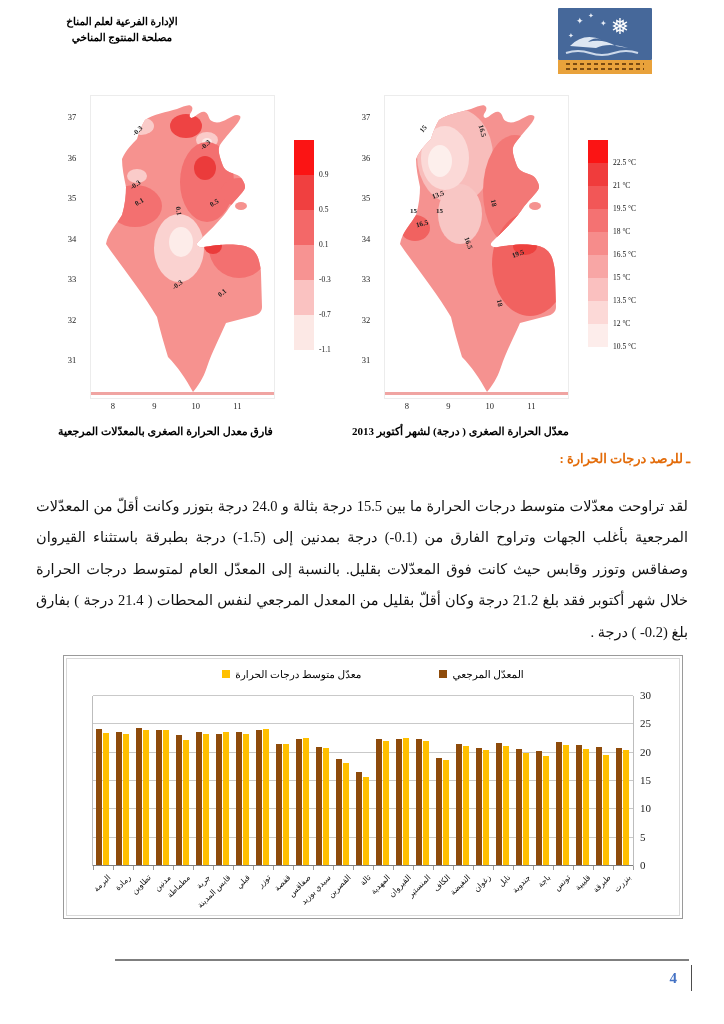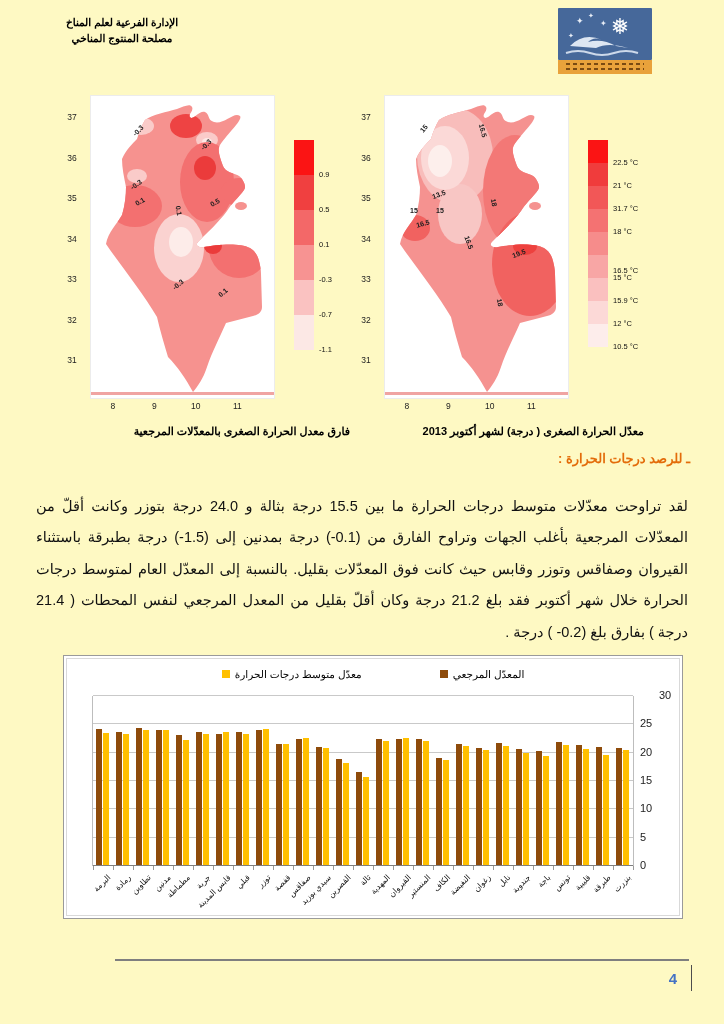--- a/index.html
+++ b/index.html
@@ -1,38 +1,38 @@
 <!DOCTYPE html>
 <html><head>
 <meta charset="utf-8">
 <style>
   html,body{margin:0;padding:0;background:#e9e9e9;}
-  #page{position:relative;width:724px;height:1024px;background:#fef9c3;margin:0 auto;
-        font-family:Liberation Sans, sans-serif;color:#1a1a1a;overflow:hidden;}
+  #page{position:relative;width:724px;height:1024px;background:#ffffff;margin:0 auto;
+        font-family:Liberation Serif, serif;color:#1a1a1a;overflow:hidden;}
 
   
   .hdr{position:absolute;top:14px;left:52px;width:140px;direction:rtl;text-align:center;
        font-size:10.5px;font-weight:bold;line-height:1.55;color:#000;}
   .logo{position:absolute;top:8px;left:558px;width:94px;height:66px;}
   .logo .sky{position:absolute;inset:0 0 14px 0;background:#46689a;border-radius:1px;}
   .logo .band{position:absolute;left:0;right:0;bottom:0;height:14px;background:#e9a23b;}
   .logo .band i{display:block;height:2px;margin:3px 8px 0 8px;
        background:repeating-linear-gradient(90deg,#7a4a12 0 4px,transparent 4px 7px);}
 
   
   .map{position:absolute;top:95px;width:292px;height:320px;}
   .map .plot{position:absolute;left:32px;top:0;width:183px;height:302px;background:#fff;
              border:1px solid #ececec;}
   .map .ytick{position:absolute;width:24px;text-align:center;font-size:8.5px;color:#222;}
   .map .xtick{position:absolute;top:306px;width:20px;text-align:center;font-size:8.5px;color:#222;}
   .cbar{position:absolute;width:20px;}
   .cbar .seg{width:20px;}
   .cbar .lab{position:absolute;left:25px;font-size:7.5px;color:#111;white-space:nowrap;}
   .clabel{position:absolute;font-size:7px;font-weight:bold;color:#202020;white-space:nowrap;}
-  .map-caption{position:absolute;top:425px;width:292px;text-align:right;direction:rtl;
+  .map-caption{position:absolute;top:425px;width:292px;text-align:left;direction:rtl;
                font-weight:bold;font-size:11px;color:#000;}
 
   
   .section-title{position:absolute;top:451px;right:34px;direction:rtl;color:#e36c0a;
                  font-weight:bold;font-size:13px;}
   .para{position:absolute;top:476px;left:36px;width:652px;direction:rtl;text-align:justify;
         font-size:14.5px;line-height:2.18;color:#111;}
 
   
   .chartbox{position:absolute;left:63px;top:655px;width:618px;height:262px;
@@ -198,25 +198,25 @@
         <div class="seg" style="height: 23px; background: rgb(240, 60, 60);"></div>
         <div class="seg" style="height: 23px; background: rgb(242, 87, 87);"></div>
         <div class="seg" style="height: 23px; background: rgb(244, 114, 114);"></div>
         <div class="seg" style="height: 23px; background: rgb(246, 140, 139);"></div>
         <div class="seg" style="height: 23px; background: rgb(248, 166, 165);"></div>
         <div class="seg" style="height: 23px; background: rgb(250, 192, 191);"></div>
         <div class="seg" style="height: 23px; background: rgb(252, 217, 215);"></div>
         <div class="seg" style="height: 23px; background: rgb(253, 237, 235);"></div>
         <span class="lab" style="top: 18px; text-align: right;">22.5 °C</span>
         <span class="lab" style="top: 41px;">21 °C</span>
-        <span class="lab" style="top: 64px;">31.7 °C</span>
+        <span class="lab" style="top: 64px;">19.5 °C</span>
         <span class="lab" style="top: 87px;">18 °C</span>
-        <span class="lab" style="top: 110px; margin-top: 16px;">16.5 °C</span>
+        <span class="lab" style="top: 110px;">16.5 °C</span>
         <span class="lab" style="top: 133px;">15 °C</span>
-        <span class="lab" style="top: 156px;">15.9 °C</span>
+        <span class="lab" style="top: 156px;">13.5 °C</span>
         <span class="lab" style="top: 179px;">12 °C</span>
         <span class="lab" style="top: 202px;">10.5 °C</span>
       </div>
     </div>
 
   <div class="map-caption" style="left:58px">فارق معدل الحرارة الصغرى بالمعدّلات المرجعية</div>
   <div class="map-caption" style="left:352px">معدّل الحرارة الصغرى ( درجة) لشهر أكتوبر 2013</div>
 
   <div class="section-title">ـ للرصد درجات الحرارة :</div>
   <p class="para">لقد تراوحت معدّلات متوسط  درجات الحرارة ما بين  15.5 درجة بثالة  و  24.0 درجة بتوزر وكانت أقلّ من المعدّلات المرجعية بأغلب الجهات وتراوح الفارق من (0.1-) درجة بمدنين إلى (1.5-) درجة بطبرقة  باستثناء القيروان وصفاقس وتوزر وقابس حيث كانت فوق المعدّلات بقليل. بالنسبة إلى المعدّل العام لمتوسط درجات الحرارة خلال شهر أكتوبر فقد بلغ  21.2  درجة وكان أقلّ بقليل من المعدل المرجعي لنفس المحطات ( 21.4 درجة ) بفارق بلغ  (0.2- ) درجة .</p>
@@ -350,21 +350,21 @@
         <span class="xlab" style="top: 177px; right: 7px;">بنزرت</span>
         <div class="xtick2" style="left: 540px; top: 170px;"></div>
       </div>
     <div id="ylabs"></div>
   <span class="ylab" style="left: 576px; top: 203px;">0</span>
       <span class="ylab" style="left: 576px; top: 174.667px;">5</span>
       <span class="ylab" style="left: 576px; top: 146.333px;">10</span>
       <span class="ylab" style="left: 576px; top: 118px;">15</span>
       <span class="ylab" style="left: 576px; top: 89.6667px;">20</span>
       <span class="ylab" style="left: 576px; top: 61.3333px;">25</span>
-      <span class="ylab" style="left: 576px; top: 33px; margin-left: 19px;">30</span>
+      <span class="ylab" style="left: 576px; top: 33px;">30</span>
     </div>
 
   <div class="footline"></div>
   <div class="footrow">
     <span class="footdiv"></span>
     <span class="footpage">4</span>
   </div>
 
 </div>
 

